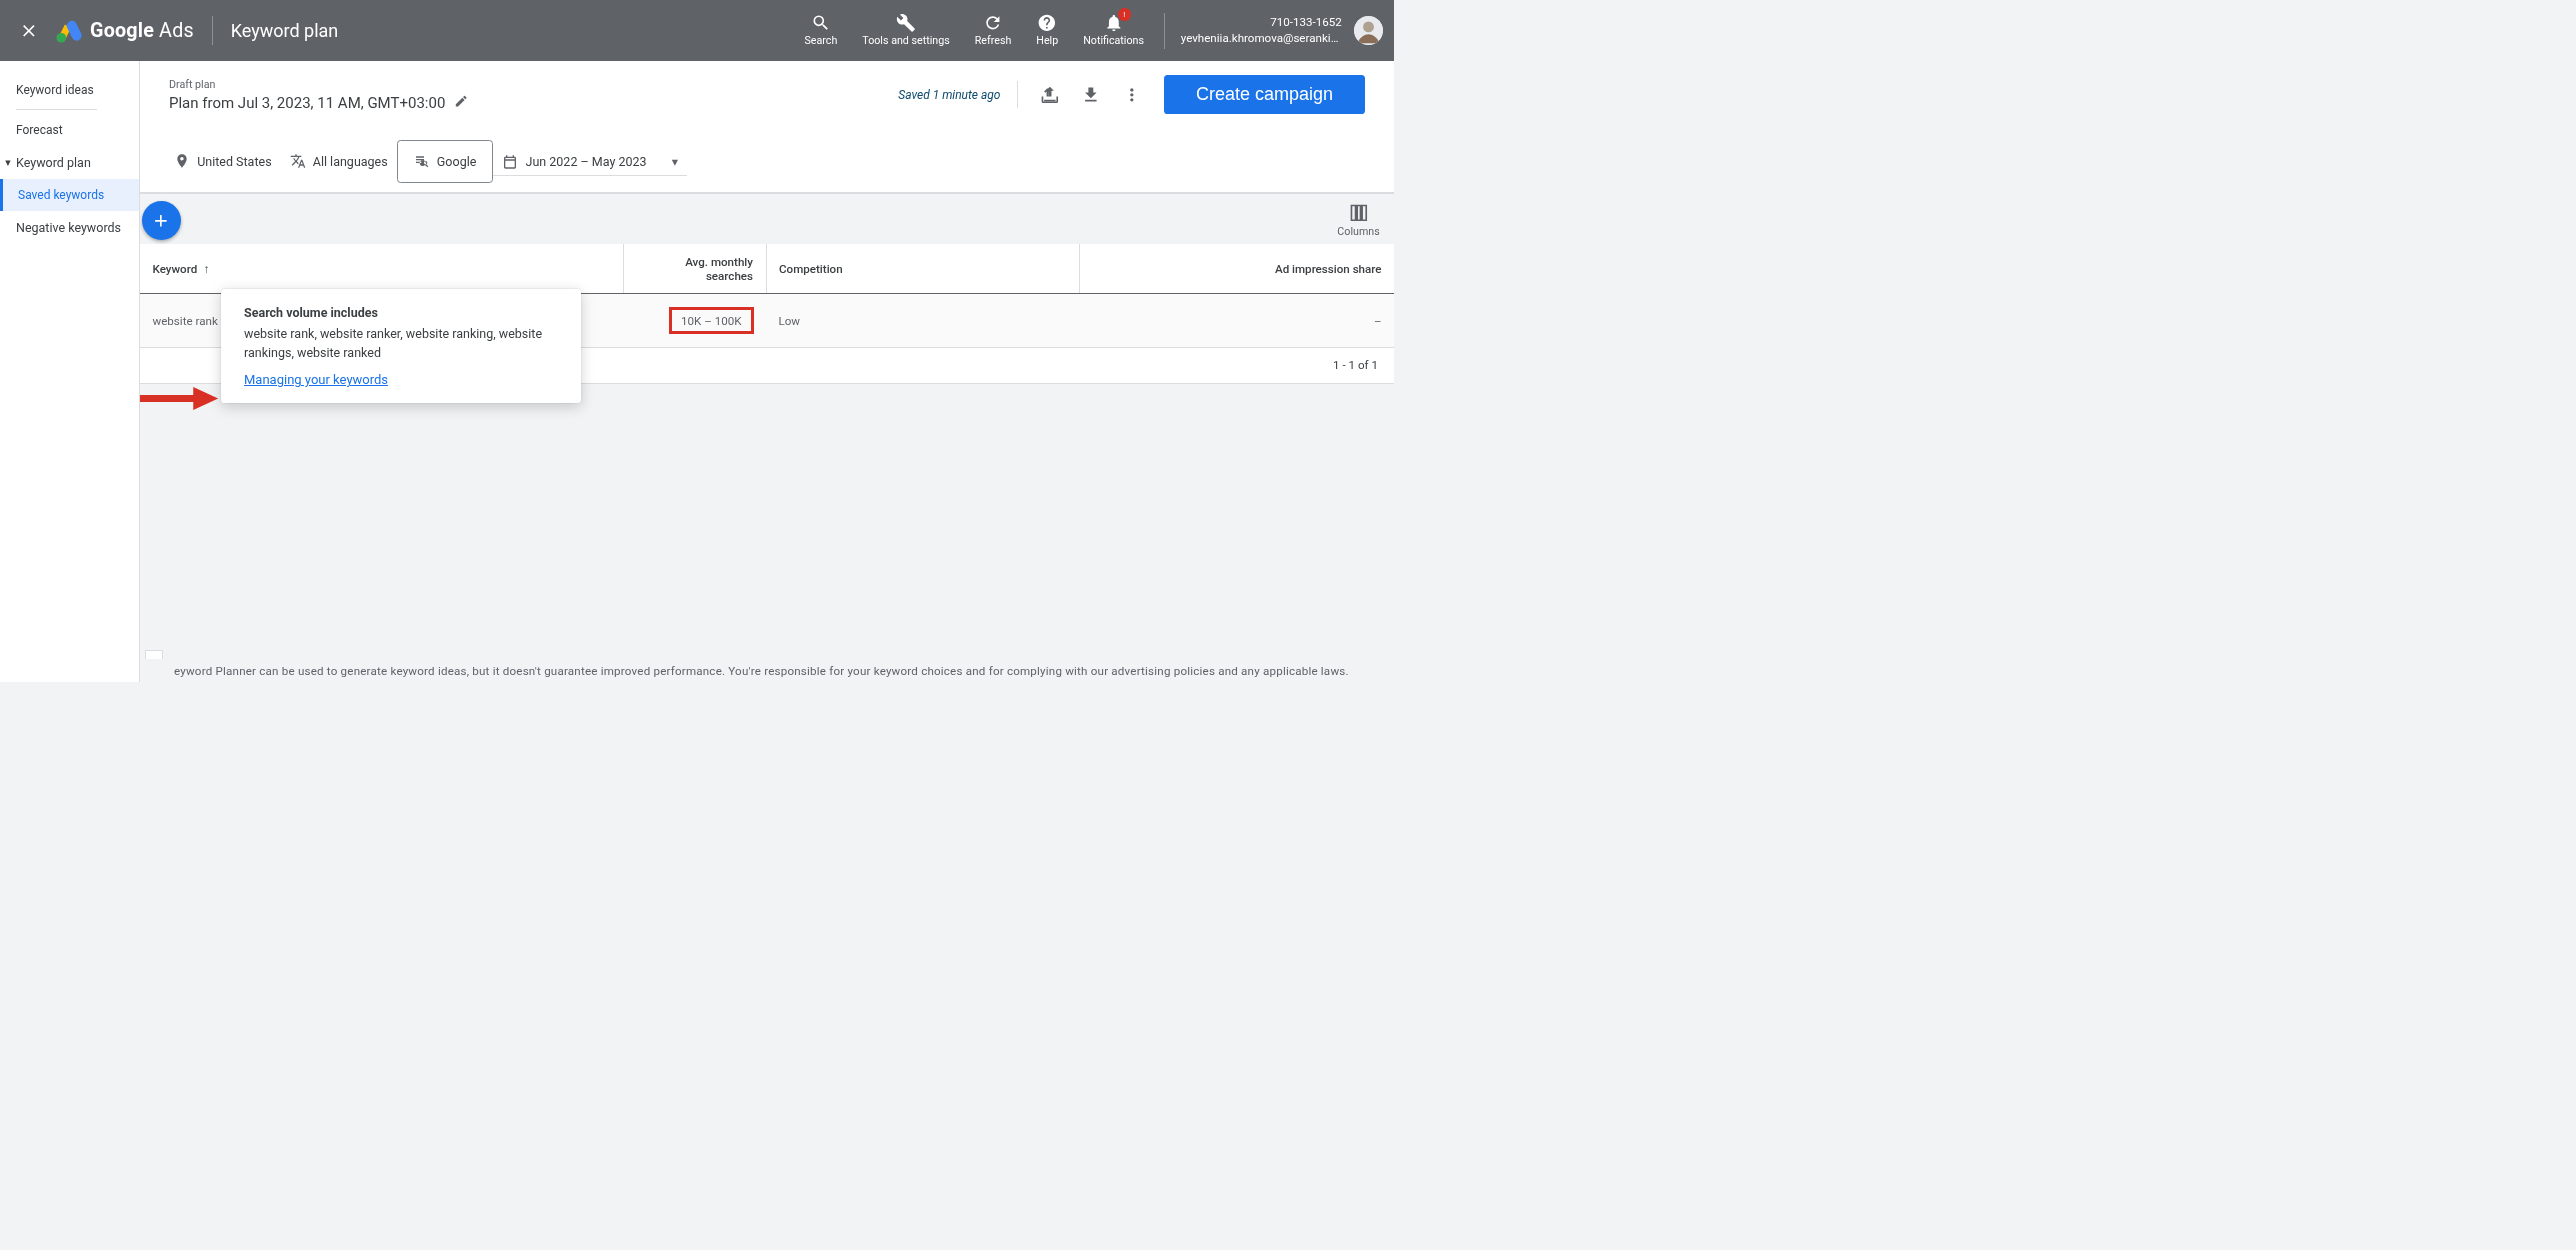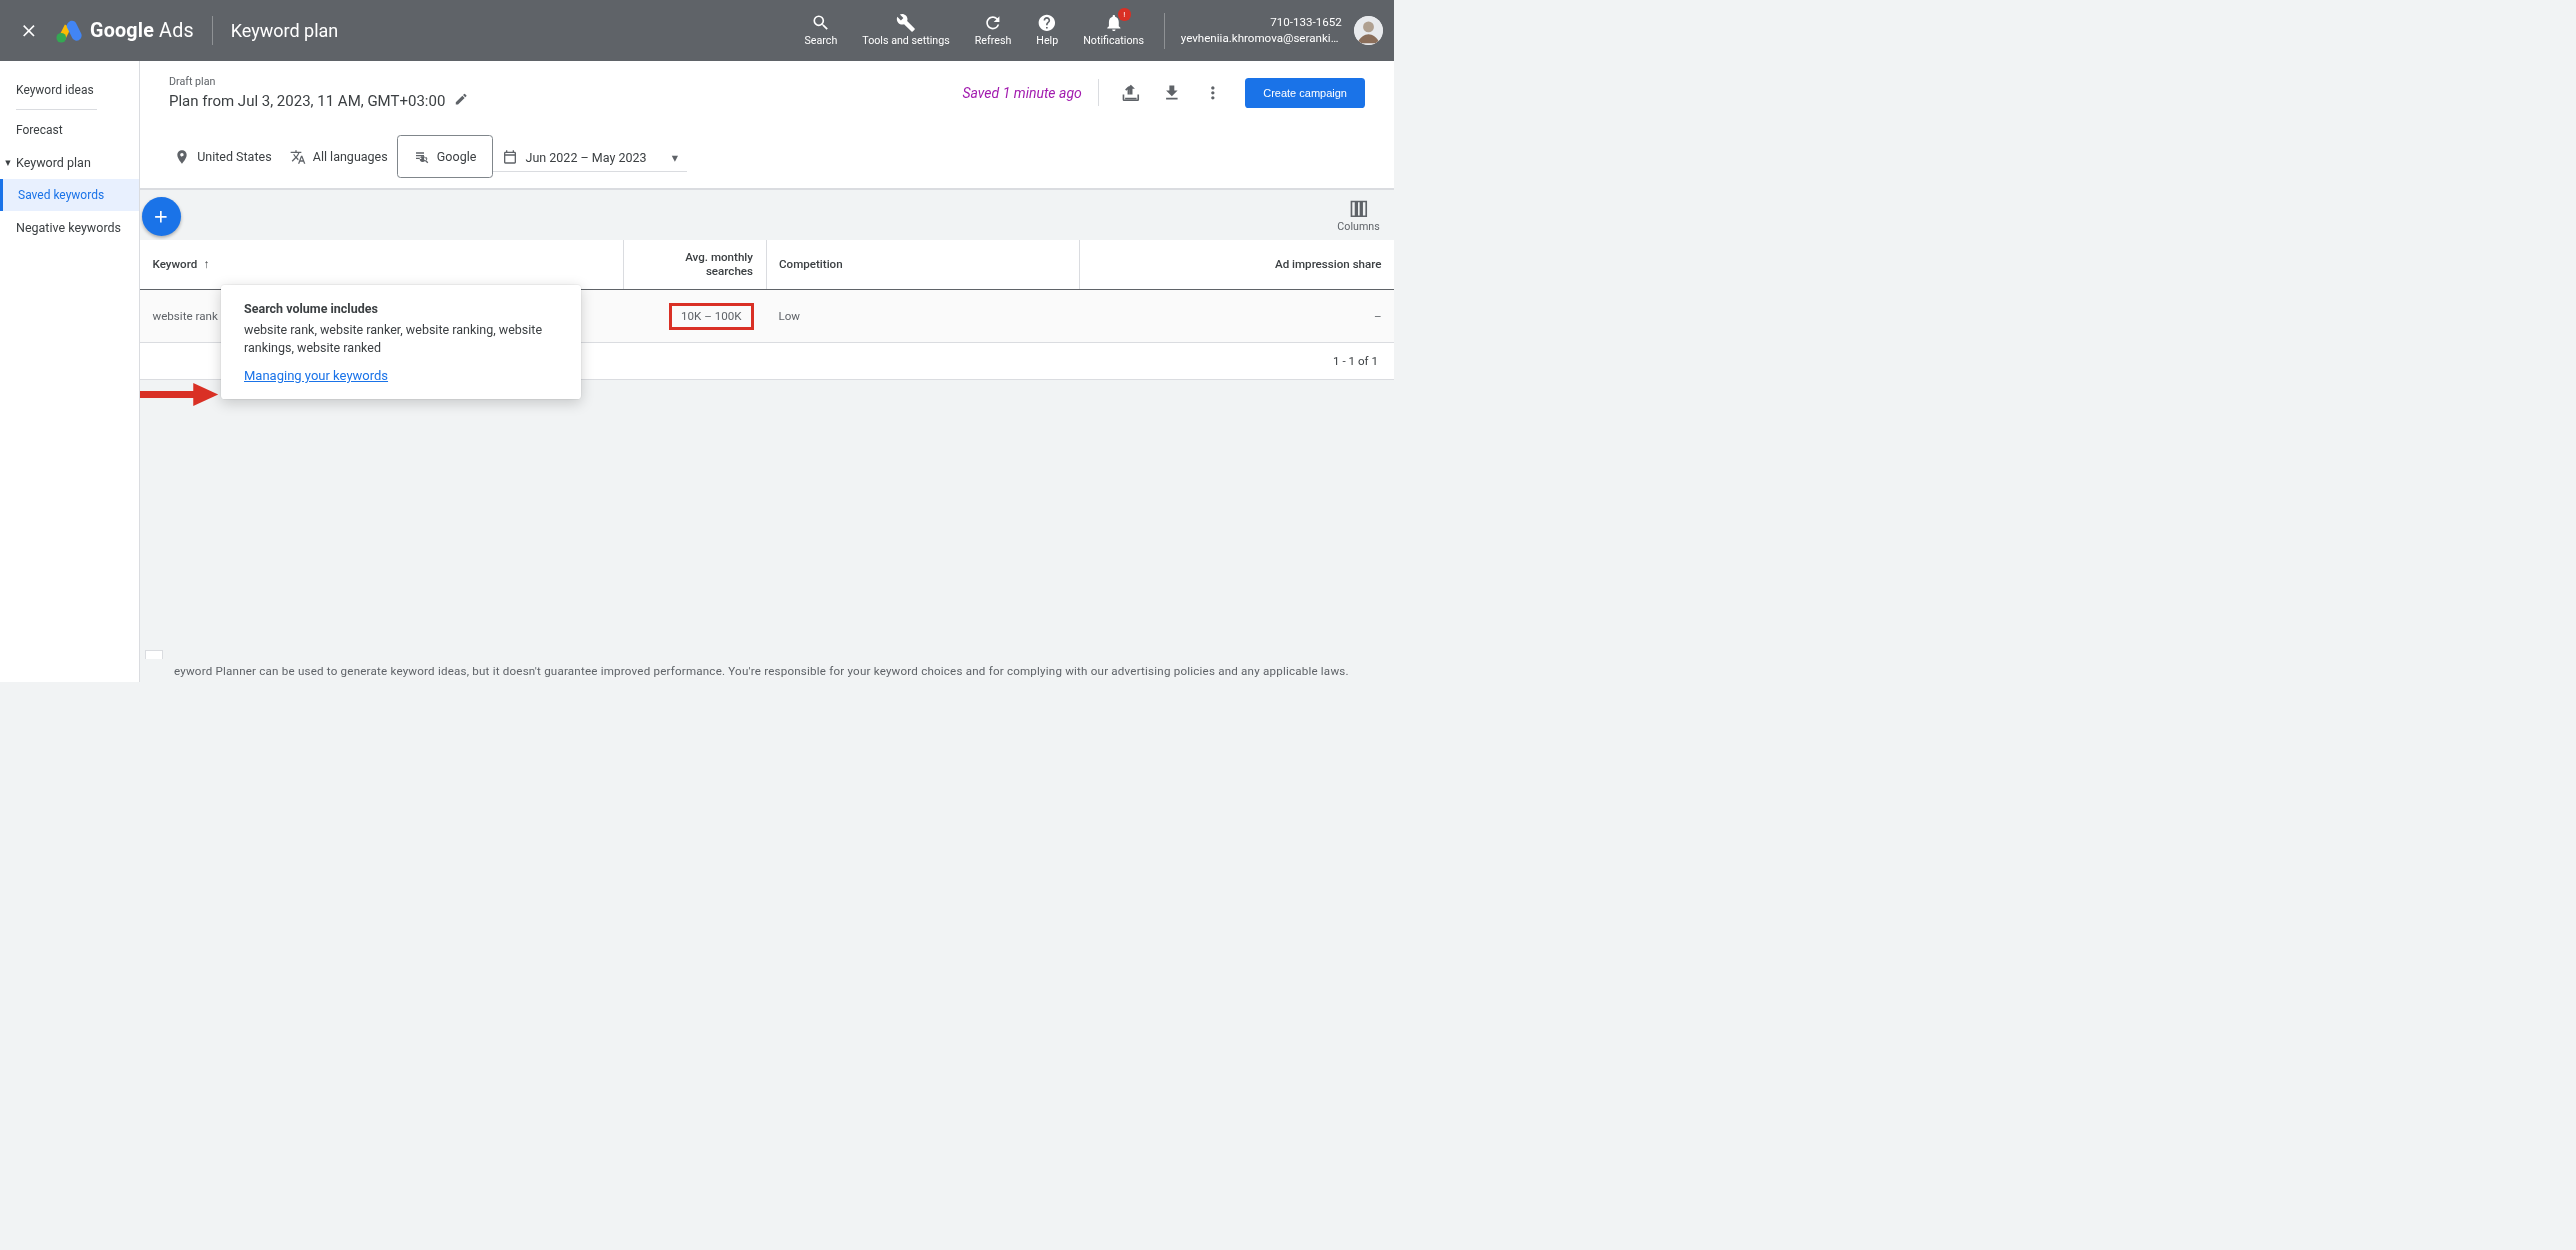--- a/index.html
+++ b/index.html
@@ -51,25 +51,25 @@
     
     .main { flex: 1; background: #f1f3f4; position: relative; display: flex; flex-direction: column; overflow: hidden; }
     .plan-top { background: #fff; border-bottom: 0.9px solid #dadce0; }
     .plan-header { display: flex; align-items: center; padding: 14.3px 29px 16px 29px; }
     .plan-header-left { display: flex; flex-direction: column; gap: 3.6px; }
     .draft-label { font-size: 10.7px; color: #5f6368; }
     .plan-name-row { display: flex; align-items: center; gap: 9px; }
     .plan-name { font-size: 15px; color: #3c4043; }
     .edit-icon svg { width: 14.3px; height: 14.3px; fill: #5f6368; }
     .plan-header-right { margin-left: auto; display: flex; align-items: center; gap: 9px; }
-    .saved-text { font-style: italic; color: #a21caf; font-size: 14px; }
+    .saved-text { font-style: italic; color: #0c4a6e; font-size: 12px; }
     .vline { width: 0.9px; height: 27px; background: #dadce0; margin: 0 7.2px; }
     .icon-btn { width: 32px; height: 32px; display: flex; align-items: center; justify-content: center; border-radius: 50%; cursor: pointer; }
     .icon-btn svg { width: 19.7px; height: 19.7px; fill: #5f6368; }
-    .primary-btn { background: #1a73e8; color: #fff; border: none; border-radius: 3.6px; padding: 9px 18px; font-size: 11px; font-weight: 500; cursor: pointer; margin-left: 7.2px; }
+    .primary-btn { background: #1a73e8; color: #fff; border: none; border-radius: 3.6px; padding: 9px 32px; font-size: 18px; font-weight: 500; cursor: pointer; margin-left: 7.2px; }
     .filters-row { display: flex; align-items: center; padding: 9px 25px; border-bottom: 0.9px solid #dadce0; background: #fff; min-height: 63px; }
     .filter-chip { display: flex; align-items: center; gap: 7.2px; color: #3c4043; font-size: 12.5px; padding: 7.2px 9px; cursor: pointer; }
     .filter-chip svg { width: 16px; height: 16px; fill: #5f6368; }
     .filter-chip.boxed { border: 0.9px solid #80868b; border-radius: 3.6px; padding: 12.5px 16px; }
     .date-chip { display: flex; align-items: center; gap: 7.2px; border-bottom: 0.9px solid #dadce0; padding-bottom: 5.4px; }
     .date-chip .caret { margin-left: 18px; color: #5f6368; }
     
     .table-actions { position: relative; display: flex; justify-content: space-between; padding: 5.4px 14.3px 3.6px 9px; }
     .fab { width: 39px; height: 39px; border-radius: 50%; background: #1a73e8; display: flex; align-items: center; justify-content: center; box-shadow: 0 1.8px 3.6px rgba(0,0,0,0.3); cursor: pointer; margin-top: 1.8px; margin-left:-7.2px;}
     .fab svg { fill: #fff; width: 19.7px; height: 19.7px; }

